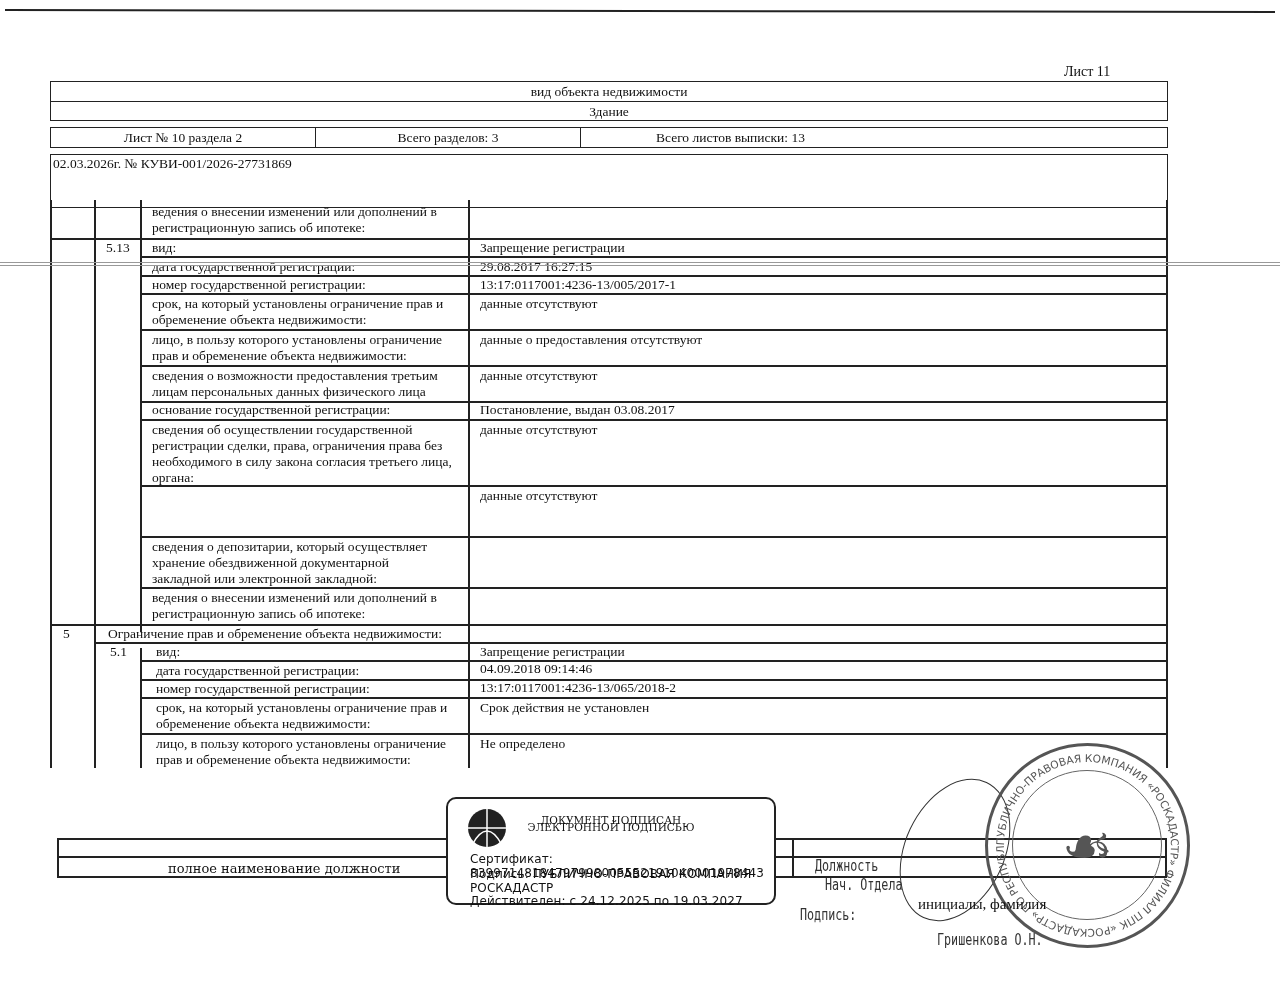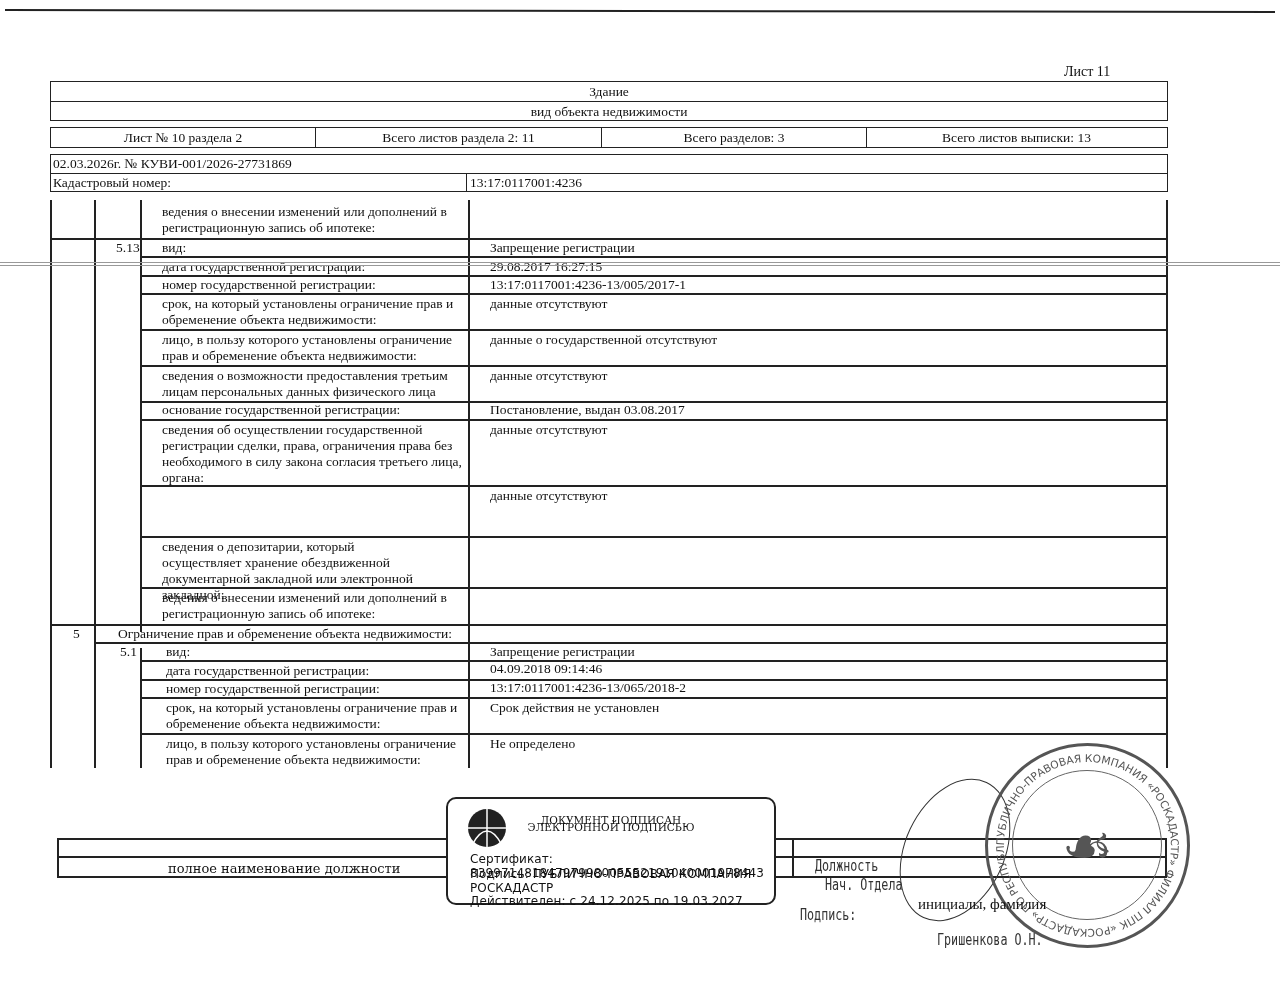--- a/index.html
+++ b/index.html
@@ -15,30 +15,30 @@
 
   .box { border: 1.5px solid #222; box-sizing: border-box; }
   .hdr1 { left: 50px; top: 81px; width: 1118px; height: 40px; }
   .hdr1 .r { height: 19px; line-height: 19px; text-align: center; border-bottom: 1.5px solid #222; }
   .hdr1 .r:last-child { border-bottom: none; }
 
   .hdr2 { left: 50px; top: 127px; width: 1118px; height: 21px; display: flex; }
   .hdr2 .c { line-height: 19px; text-align: center; border-right: 1.5px solid #222; box-sizing: border-box; }
   .hdr2 .c:last-child { border-right: none; }
 
-  .hdr3 { left: 50px; top: 154px; width: 1118px; height: 38px; }
+  .hdr3 { left: 50px; top: 154px; width: 1118px; height: 54px; }
   .hdr3 .r { height: 18px; line-height: 18px; border-bottom: 1.5px solid #222; position: relative; padding-left: 2px; }
   .hdr3 .r:last-child { border-bottom: none; }
   .hdr3 .cad-val { position: absolute; left: 415px; top: 0; height: 18px; border-left: 1.5px solid #222; padding-left: 3px; }
 
   
   .main { left: 50px; top: 200px; width: 1118px; height: 568px; border: none; }
   .vline { position: absolute; width: 1.5px; background: #222; }
   .hline { position: absolute; height: 1.5px; background: #222; }
-  .cell { position: absolute; line-height: 16px; padding-left: 20px; box-sizing: border-box; }
+  .cell { position: absolute; line-height: 16px; padding-left: 10px; box-sizing: border-box; }
   .scanline { left: 0; width: 1280px; height: 1px; background: #999; }
 
   
   .sigtable { left: 57px; top: 838px; width: 1110px; height: 40px; }
   .sigtable .hl { position:absolute; left:0; height:1.5px; background:#222; }
   .sig-pos { left: 168px; top: 861px; font-size: 13px; font-family: "DejaVu Serif", serif; }
   .stamp-box { left: 446px; top: 797px; width: 330px; height: 108px; border: 2px solid #222; border-radius: 10px; box-sizing: border-box; background: #fff; }
   .stamp-box .line { position: absolute; left: 22px; font-size: 12px; font-family: "DejaVu Sans", sans-serif; letter-spacing: 0.1px; }
   .stamp-title { position: absolute; left: 0; width: 100%; text-align: center; font-size: 10.5px; font-family: "DejaVu Serif", serif; }
   .hand { font-family: "DejaVu Sans Mono", monospace; transform: scaleX(0.78); transform-origin: left; color: #333; }
@@ -48,37 +48,32 @@
   .seal .ring-text { position:absolute; left:0; top:0; width:100%; height:100%; }
   .scrawl { left: 905px; top: 775px; width: 100px; height: 150px; border: 1.5px solid #333; border-radius: 50%; transform: rotate(25deg); box-sizing: border-box; }
 </style>
 </head>
 <body>
 
 <div class="abs topline"></div>
 <div class="abs sheet-label">Лист 11</div>
 
 <div class="abs box hdr1">
+  <div class="r">вид объекта недвижимости</div>
   <div class="r">Здание</div>
-  <div class="r">вид объекта недвижимости</div>
 </div>
 
 <div class="abs box hdr2">
   <div class="c" style="width:265px">Лист № 10 раздела 2</div>
-  <div class="c" style="width:286px">Всего листов раздела 2: 11</div>
   <div class="c" style="width:265px">Всего разделов: 3</div>
   <div class="c" style="width:299px">Всего листов выписки: 13</div>
 </div>
 
 <div class="abs box hdr3">
   <div class="r">02.03.2026г. № КУВИ-001/2026-27731869</div>
-  <div class="r">
-    <span>Кадастровый номер:</span>
-    <span class="cad-val">13:17:0117001:4236</span>
-  </div>
 </div>
 
 <div class="abs main">
 
   <div class="vline" style="left:0;top:0;height:568px"></div>
   <div class="vline" style="left:44px;top:0;height:568px"></div>
   <div class="vline" style="left:90px;top:0;height:432px"></div>
   <div class="vline" style="left:90px;top:448px;height:120px"></div>
   <div class="vline" style="left:418px;top:0;height:568px"></div>
   <div class="vline" style="left:1116px;top:0;height:568px"></div>
@@ -98,21 +93,21 @@
 
   <div class="cell" style="left:92px;top:77px;width:326px">номер государственной регистрации:</div>
   <div class="cell" style="left:420px;top:77px">13:17:0117001:4236-13/005/2017-1</div>
   <div class="hline" style="left:90px;top:93px;width:1028px"></div>
 
   <div class="cell" style="left:92px;top:96px;width:326px">срок, на который установлены ограничение прав и обременение объекта недвижимости:</div>
   <div class="cell" style="left:420px;top:96px">данные отсутствуют</div>
   <div class="hline" style="left:90px;top:129px;width:1028px"></div>
 
   <div class="cell" style="left:92px;top:132px;width:326px">лицо, в пользу которого установлены ограничение прав и обременение объекта недвижимости:</div>
-  <div class="cell" style="left:420px;top:132px">данные о государственной отсутствуют</div>
+  <div class="cell" style="left:420px;top:132px">данные о предоставления отсутствуют</div>
   <div class="hline" style="left:90px;top:165px;width:1028px"></div>
 
   <div class="cell" style="left:92px;top:168px;width:326px">сведения о возможности предоставления третьим лицам персональных данных физического лица</div>
   <div class="cell" style="left:420px;top:168px">данные отсутствуют</div>
   <div class="hline" style="left:90px;top:201px;width:1028px"></div>
 
   <div class="cell" style="left:92px;top:202px;width:284px">основание государственной регистрации:</div>
   <div class="cell" style="left:420px;top:202px">Постановление, выдан 03.08.2017</div>
   <div class="hline" style="left:90px;top:219px;width:1028px"></div>
 

